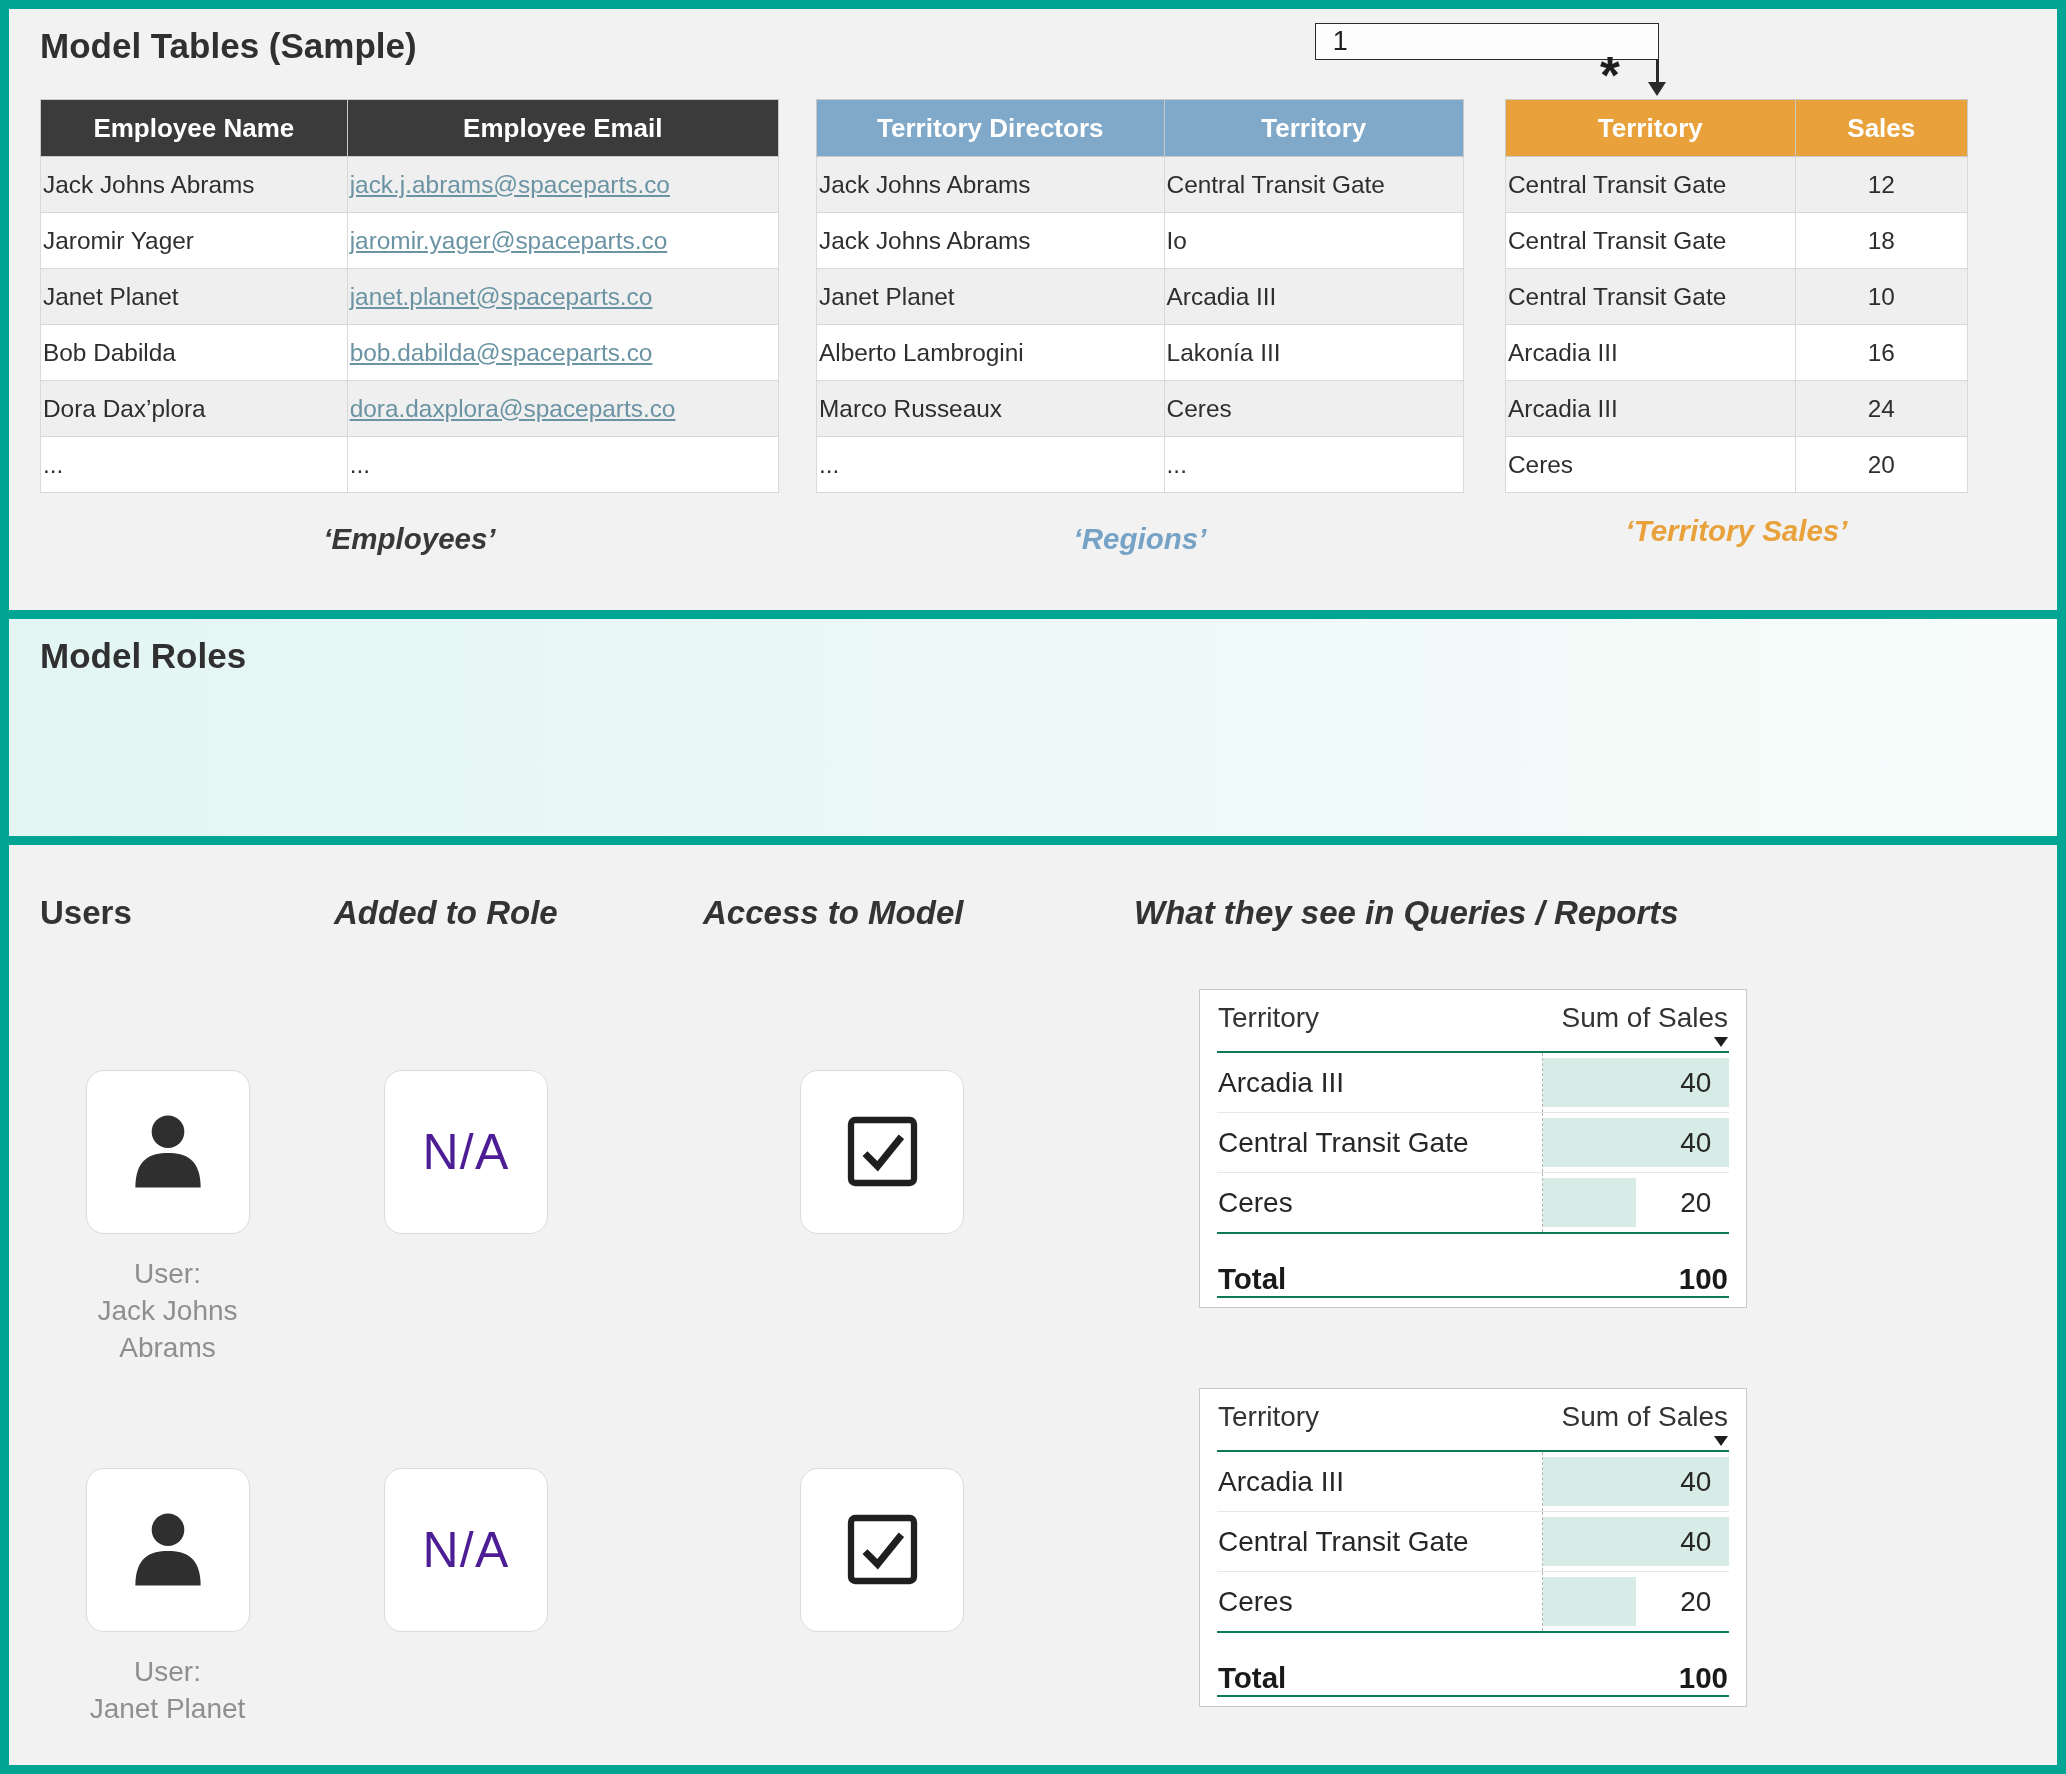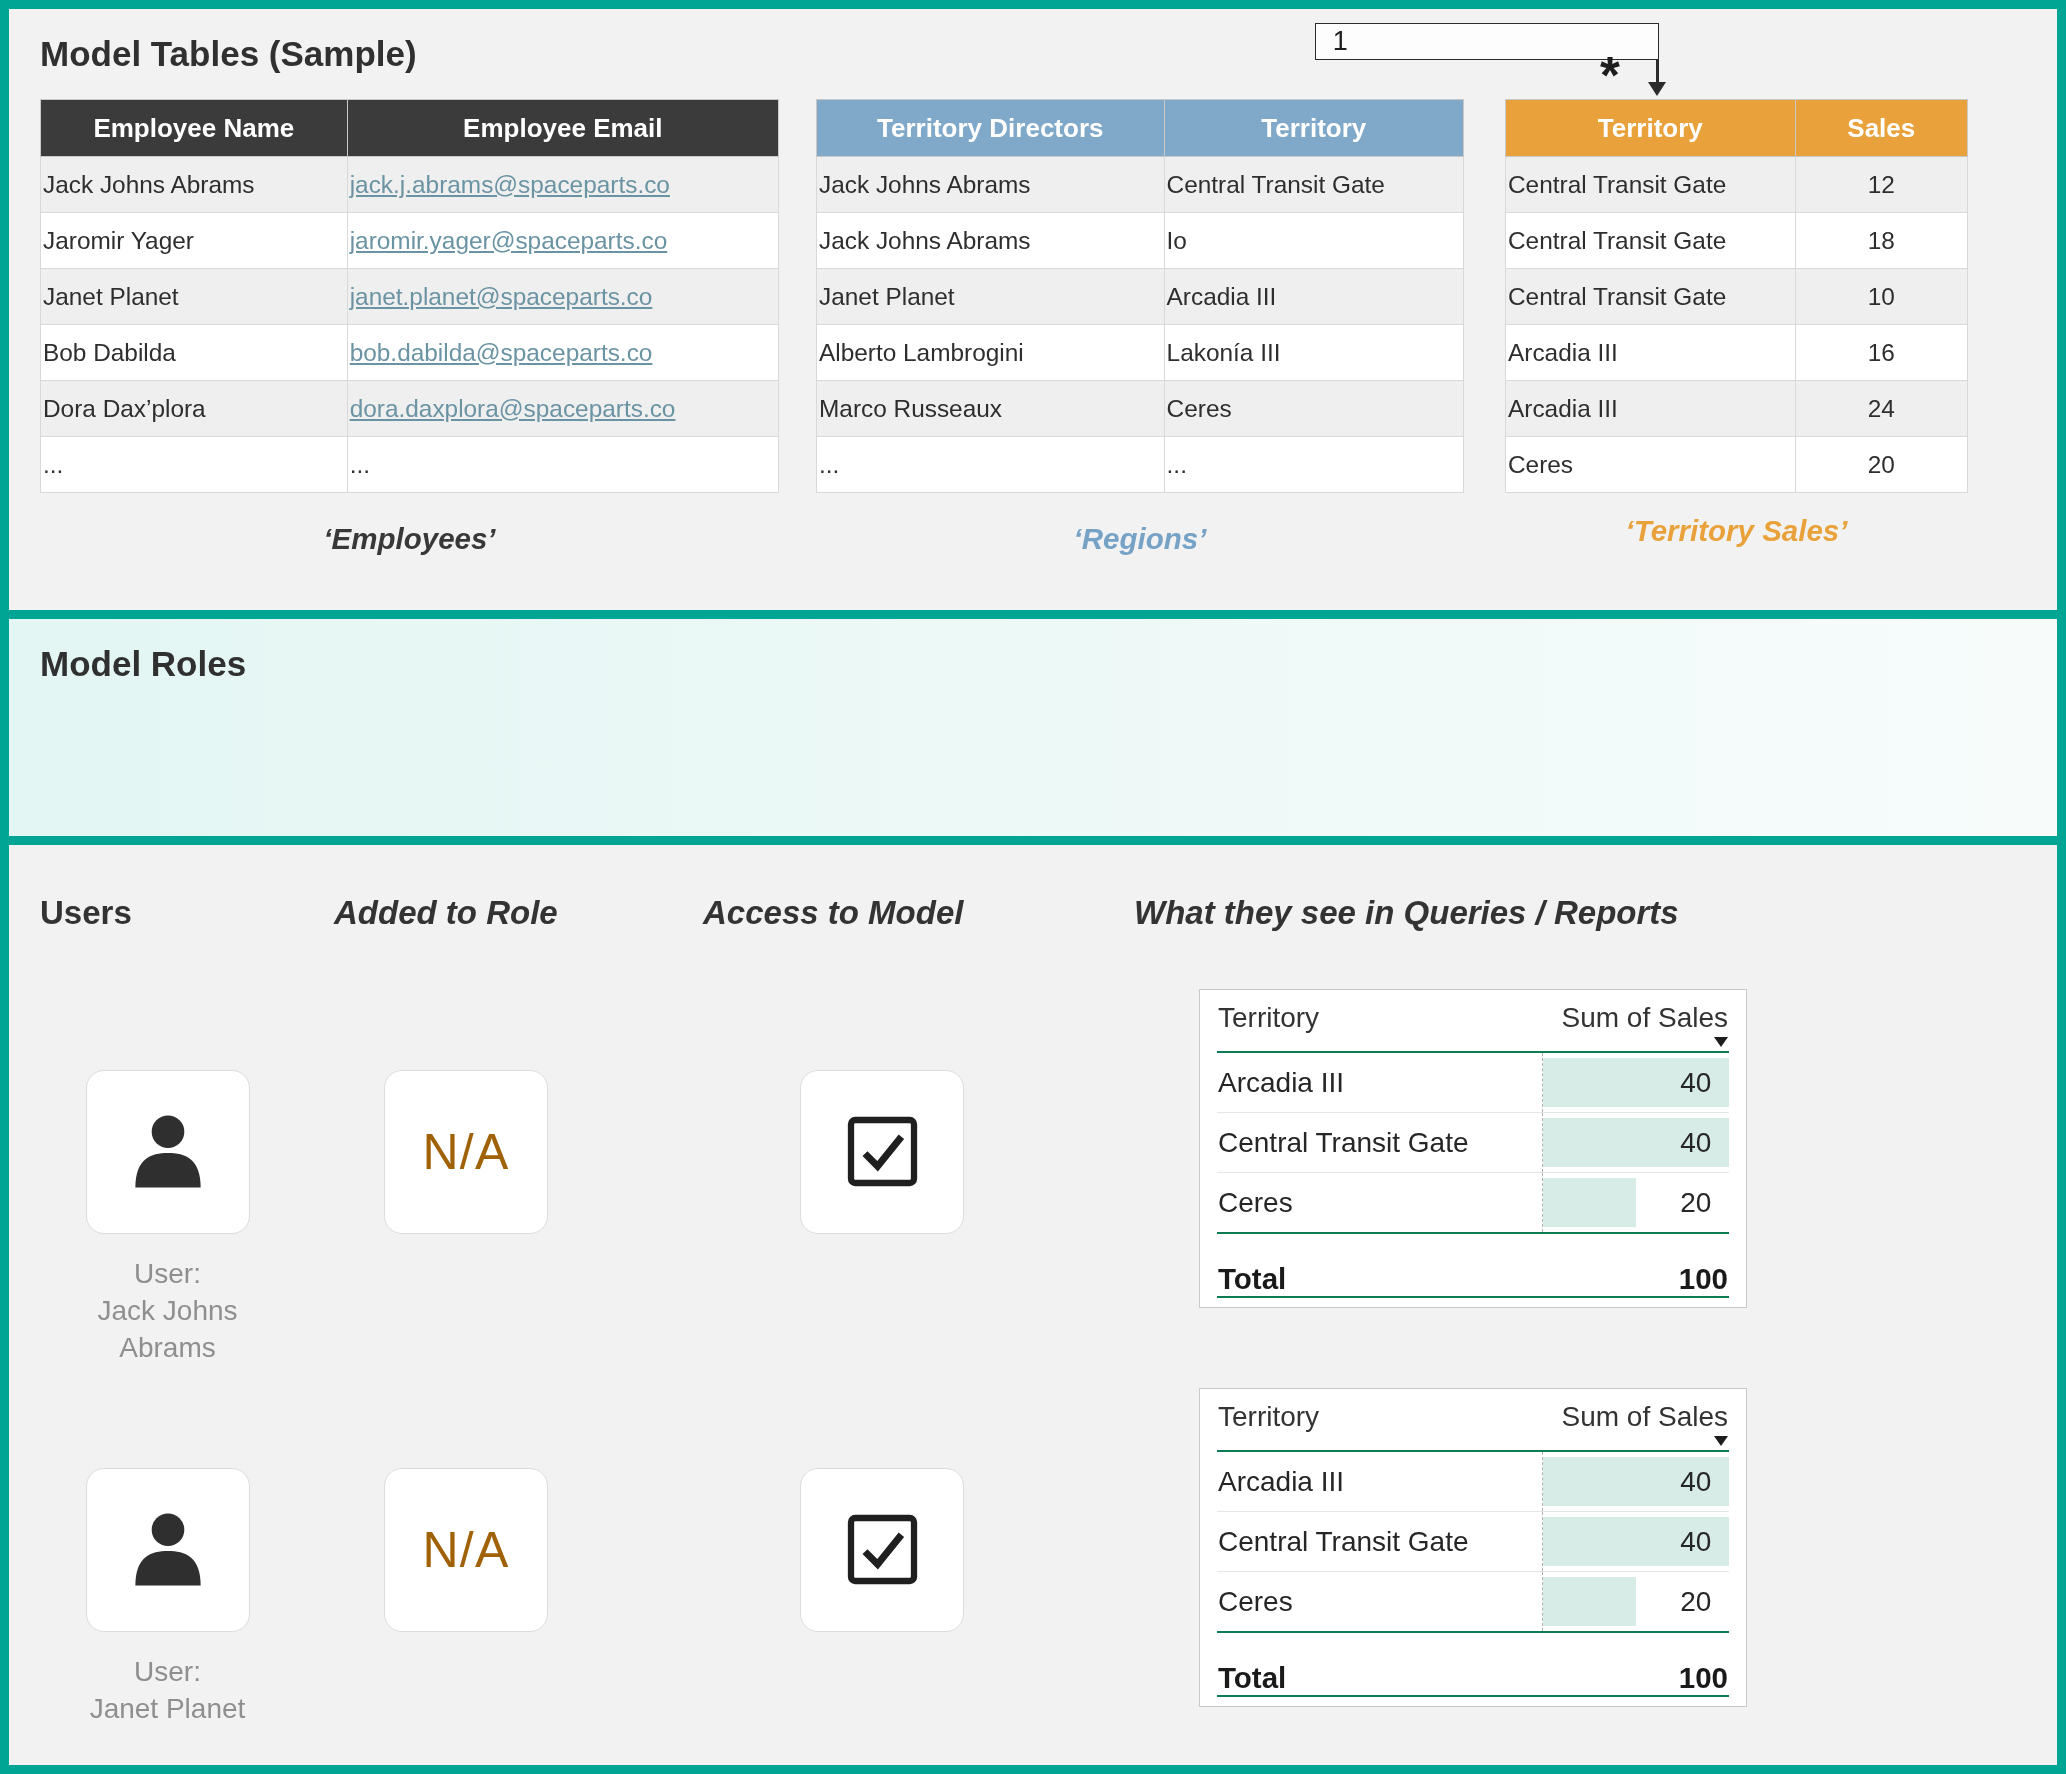--- a/index.html
+++ b/index.html
@@ -8,21 +8,21 @@
     background: var(--teal, #00A693);
     font-family: "Liberation Sans", sans-serif;
     color:#2e2e2e;
   }
   .panel { position:absolute; left:9px; width:2048px; }
   #panel-tables { top:9px; height:601px; background: var(--panel-bg,#F2F2F2); }
   #panel-roles  { top:619px; height:217px;
                   background: linear-gradient(90deg, var(--roles-bg-left,#E3F6F3), var(--roles-bg-right,#F7FCFB)); }
   #panel-users  { top:845px; height:920px; background: var(--panel-bg,#F2F2F2); }
 
-  .panel-title { position:absolute; left:31px; top:16.7px; font-size:35px; font-weight:600; color:#303030;margin-top:8px; }
+  .panel-title { position:absolute; left:31px; top:16.7px; font-size:35px; font-weight:600; color:#303030; }
 
   
   .tblwrap { position:absolute; }
   table.tbl { border-collapse:collapse; background:#fff; border:0.6px solid #C6C6C6; table-layout:fixed; }
   .tbl th { height:56px; font-size:26px; font-weight:700; color:#fff; text-align:center;
             padding:0 11.6px; border:0.6px solid #C9C9C9; }
   .emp { width:739px; } .emp th.c1{width:41%;} .emp th.c2{width:59%;}
   .reg { width:648px; } .reg th.c1{width:54%;} .reg th.c2{width:46%;}
   .sal { width:463px;  } .sal th.c1{width:64%;} .sal th.c2{width:36%;}
   .emp th { background: var(--header-dark,#3B3B3B); }
@@ -50,21 +50,21 @@
   .rel-many { position:absolute; left:1591px; top:47px; font-size:51px; font-weight:700;
               color:#1e1e1e; line-height:39px; }
 
   
   .sec-heading { position:absolute; top:49px; font-size:33px; font-weight:600; color:#333; white-space:nowrap; }
   .italic { font-style:italic; }
   #h-users{left:31px;} #h-role{left:305px;margin-left:20px;} #h-access{left:694px;} #h-reports{left:1125px;}
 
   .card { position:absolute; width:164px; height:164px; background:#fff; border:1.3px solid #DCDCDC;
           border-radius:18px; box-sizing:border-box; display:flex; align-items:center; justify-content:center; }
-  .na-text { font-size:50px; color:#a16207; letter-spacing:1.3px; }
+  .na-text { font-size:50px; color:#4c1d95; letter-spacing:1.3px; }
   .user-label { position:absolute; width:295px; text-align:center; font-size:28px; color:#8F8F8F; line-height:1.32; }
 
   
   .report { position:absolute; width:548px; background:#fff; border:1.3px solid #C9C9C9;
             box-sizing:border-box; padding:0 16.7px 9px 16.7px; }
   .rep-header { display:flex; justify-content:space-between; align-items:flex-start;
                 padding:11.6px 1.3px 3.9px 1.3px; min-height:55px; box-sizing:border-box;
                 border-bottom:2.6px solid var(--report-line,#0E7B52); font-size:28px; color:#333; }
   .rep-h2 { display:flex; flex-direction:column; align-items:flex-end; cursor:pointer; }
   .sort-tri { width:0; height:0; border-left:7px solid transparent; border-right:7px solid transparent;

